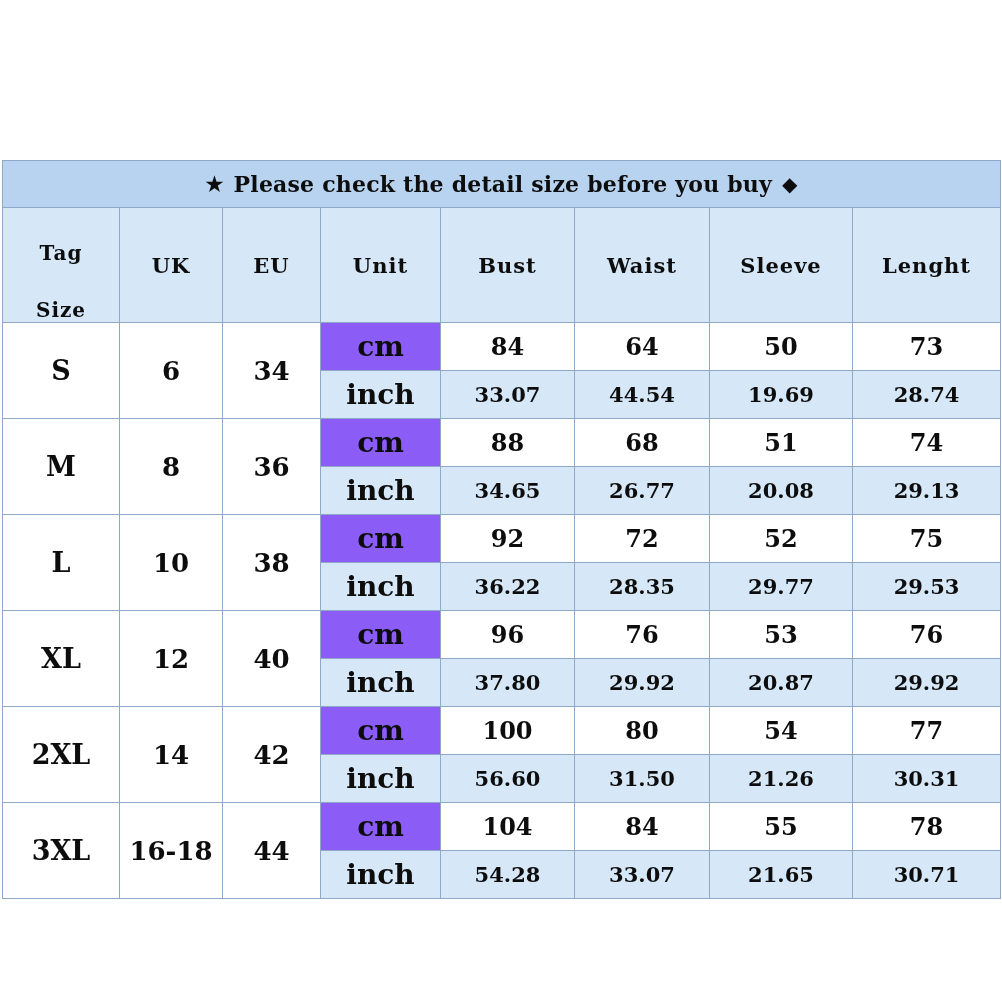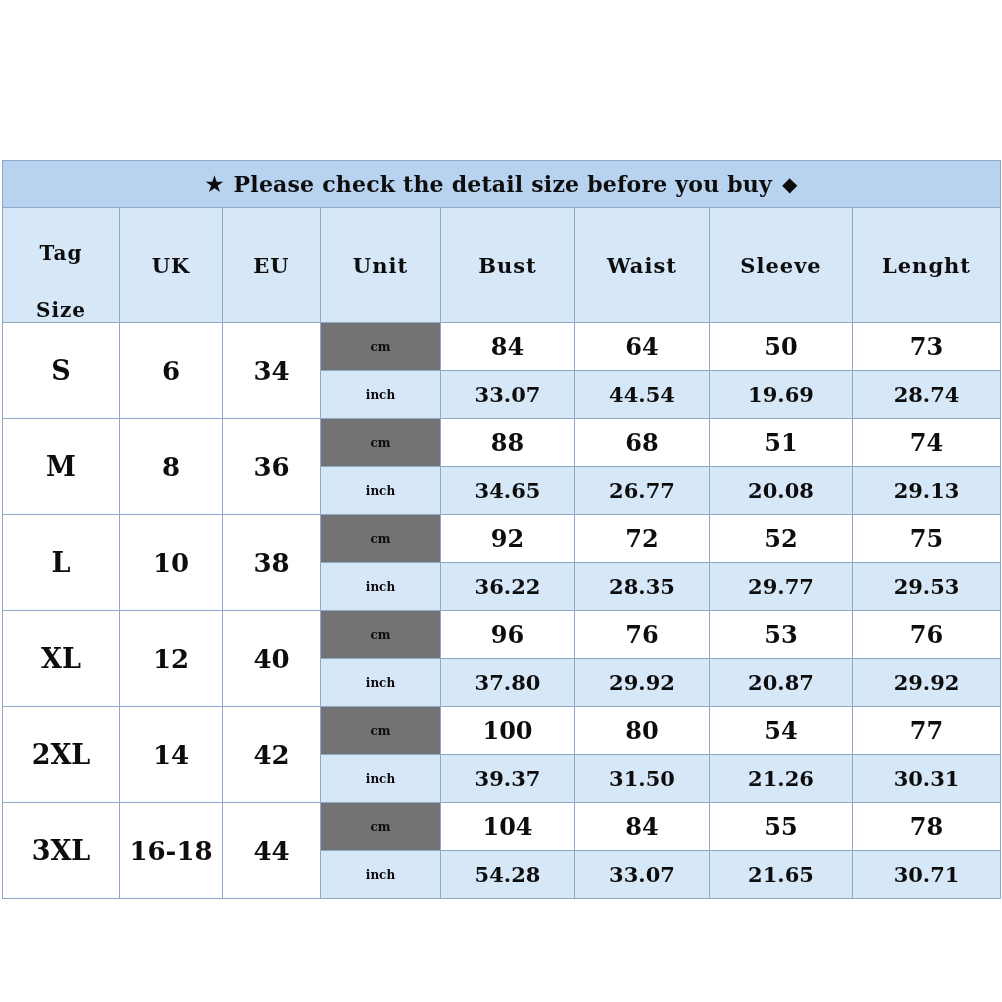--- a/index.html
+++ b/index.html
@@ -69,27 +69,27 @@
     margin-top: 34px;
   }
   .cell-size, .cell-uk, .cell-eu {
     background: #ffffff;
     font-size: 26px;
   }
   .cell-size { font-size: 27px; }
   .cell-uk   { font-size: 26px; }
   .cell-eu   { font-size: 26px; }
   .cell-unit-cm {
-    background: #737373;
-    font-size: 12px;
+    background: #8b5cf6;
+    font-size: 28px;
     height: 47px;
   }
   .cell-unit-inch {
     background: #d6e7f7;
-    font-size: 12px;
+    font-size: 28px;
     height: 47px;
   }
   .val-cm {
     background: #ffffff;
     font-size: 24px;
   }
   .val-inch {
     background: #d6e7f7;
     font-size: 21px;
   }
@@ -222,21 +222,21 @@
         <td class="cell-uk" rowspan="2">14</td>
         <td class="cell-eu" rowspan="2">42</td>
         <td class="cell-unit-cm">cm</td>
         <td class="val-cm">100</td>
         <td class="val-cm">80</td>
         <td class="val-cm">54</td>
         <td class="val-cm">77</td>
       </tr>
       <tr>
         <td class="cell-unit-inch">inch</td>
-        <td class="val-inch">39.37</td>
+        <td class="val-inch">56.60</td>
         <td class="val-inch">31.50</td>
         <td class="val-inch">21.26</td>
         <td class="val-inch">30.31</td>
       </tr>
 
       <tr>
         <td class="cell-size" rowspan="2">3XL</td>
         <td class="cell-uk" rowspan="2">16-18</td>
         <td class="cell-eu" rowspan="2">44</td>
         <td class="cell-unit-cm">cm</td>

